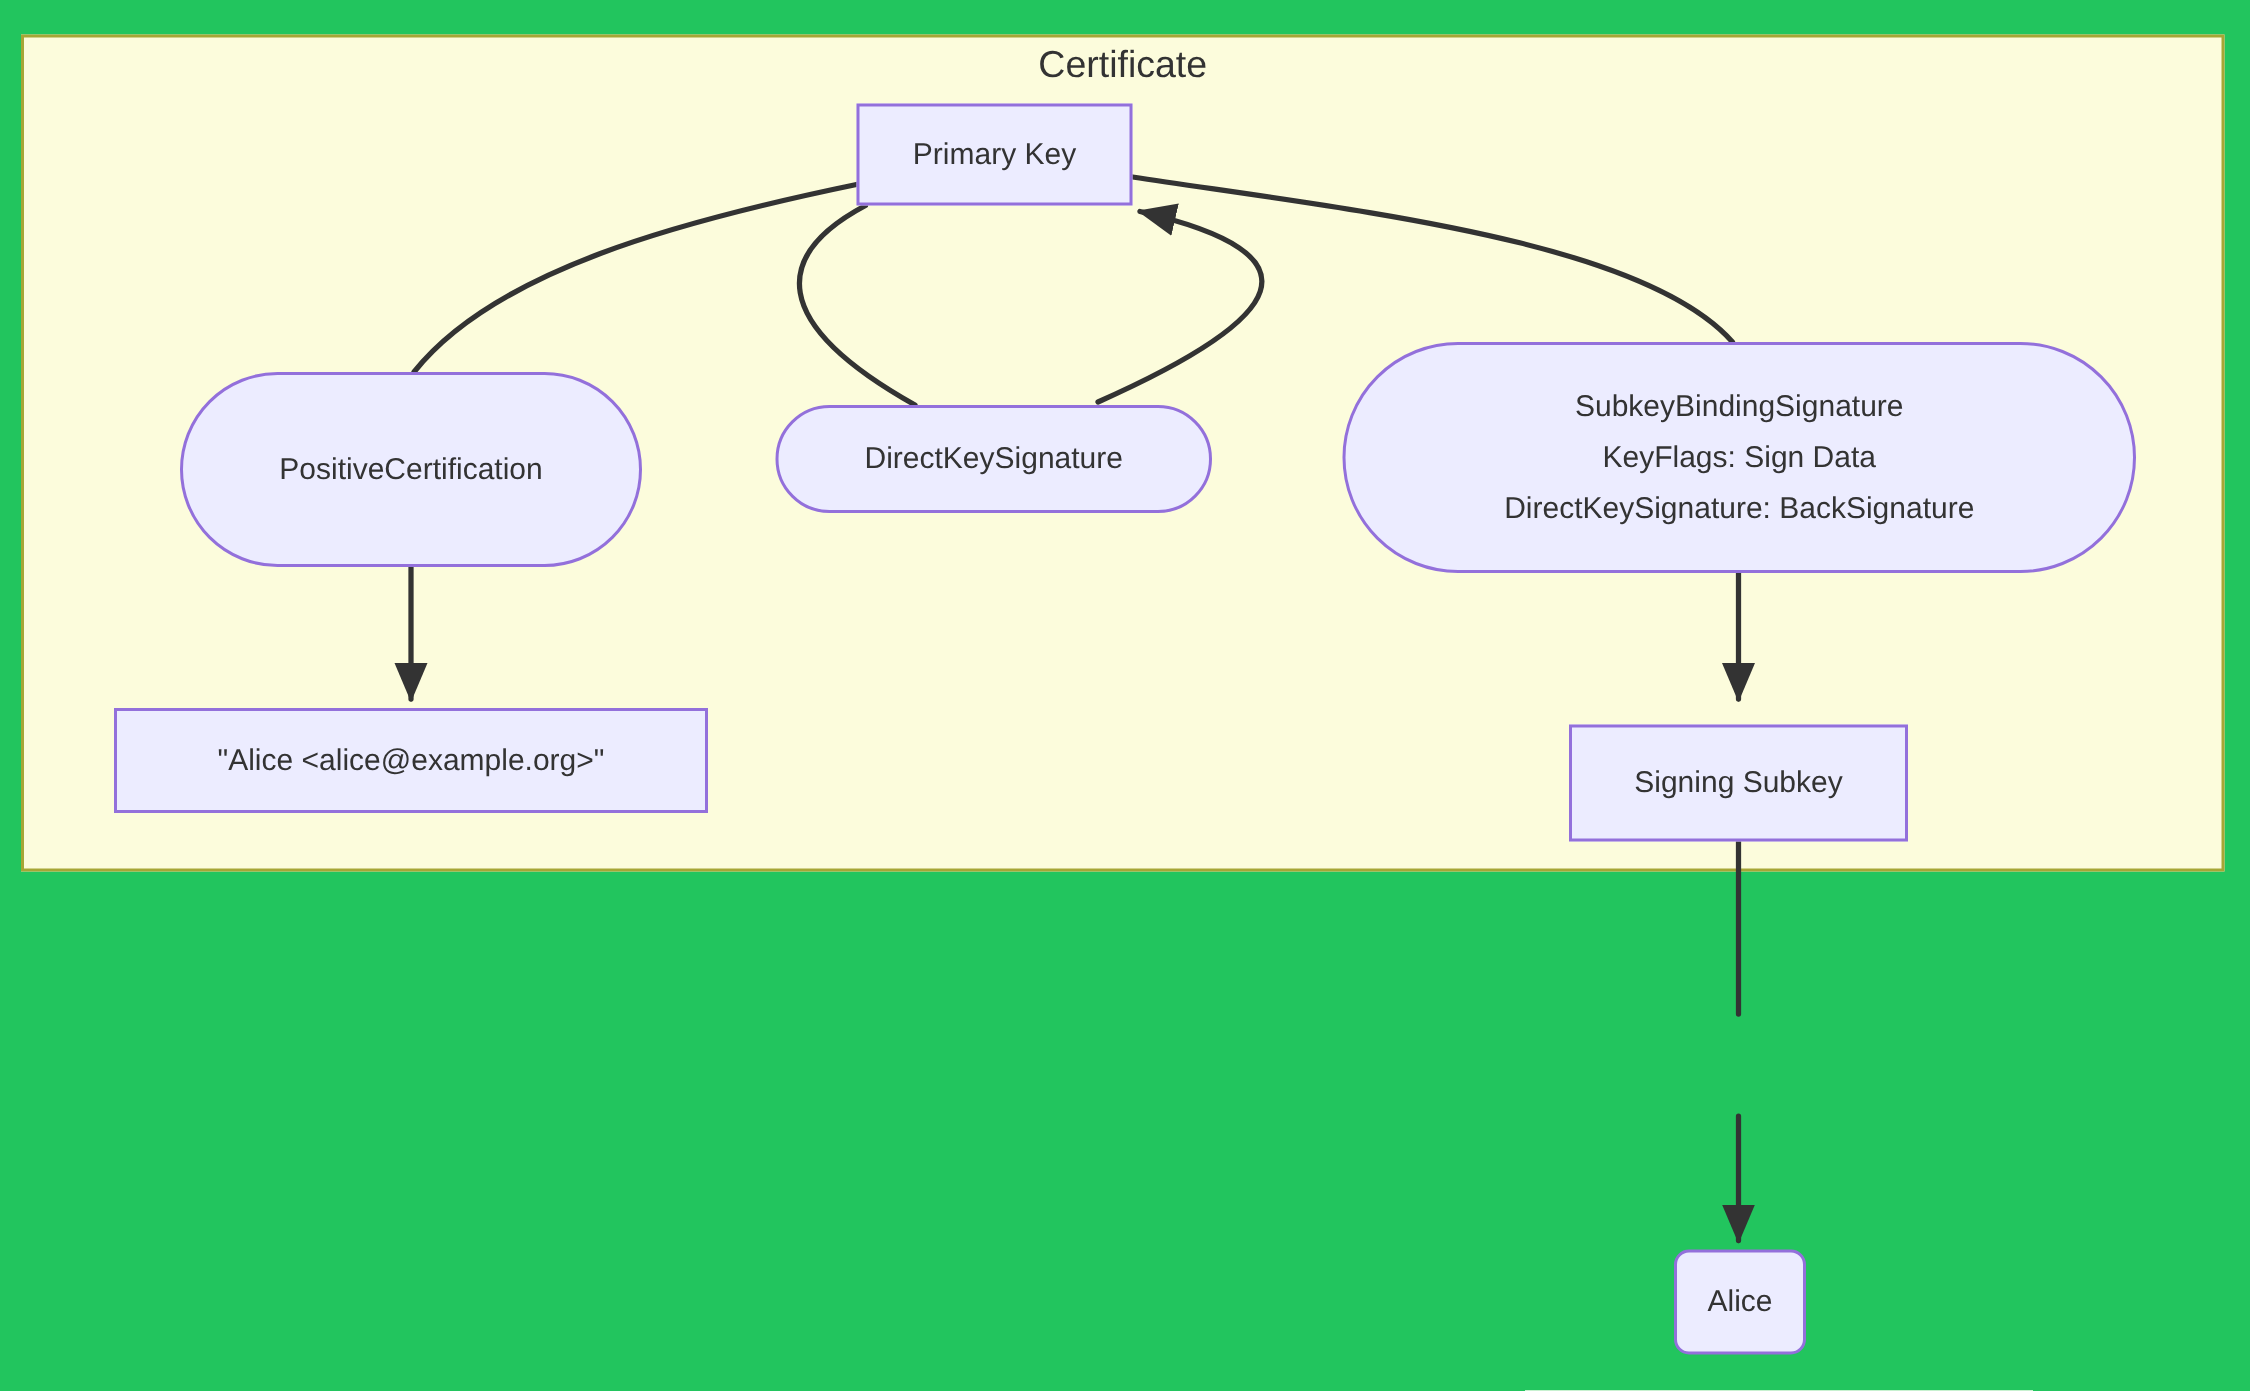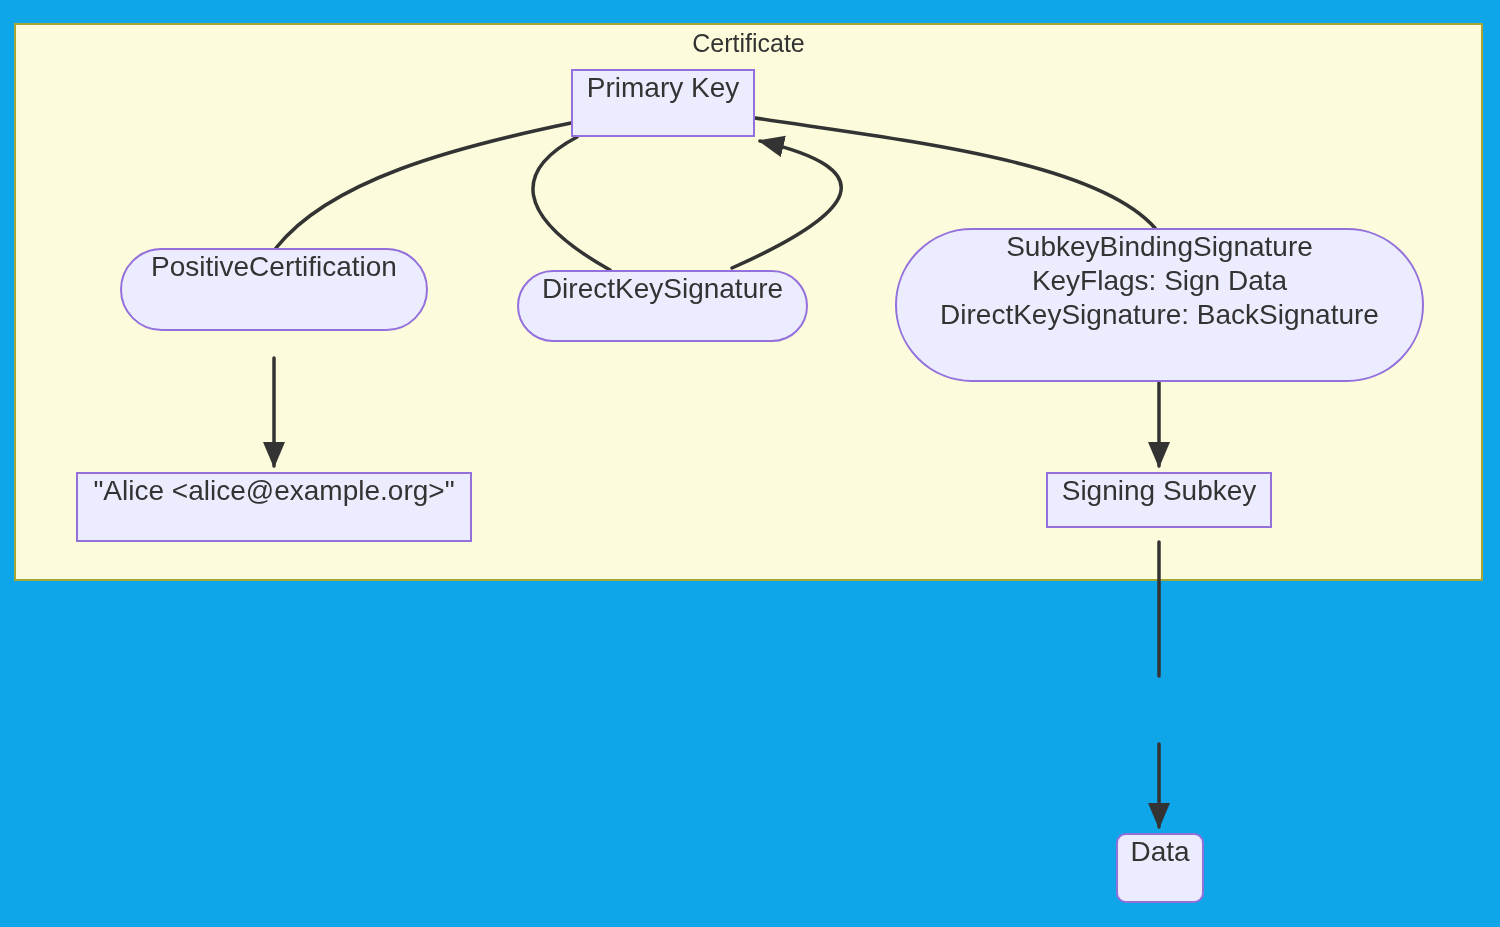--- a/index.html
+++ b/index.html
@@ -1,20 +1,20 @@
 <!DOCTYPE html>
 <html><head>
 <meta charset="utf-8">
 <style>
   html, body { margin: 0; padding: 0; background: #ffffff; }
   .canvas {
     position: relative;
     width: 1500px;
     height: 927px;
-    background: #0ea5e9;
+    background: #22c55e;
     font-family: "Liberation Sans", sans-serif;
     color: #333333;
     overflow: hidden;
   }
   .cluster {
     position: absolute;
     left: 14px; top: 23px;
     width: 1469px; height: 558px;
     background: #fcfcdc;
     border: 2px solid #a6a636;
@@ -31,40 +31,40 @@
   .edges {
     position: absolute;
     left: 0; top: 0;
     pointer-events: none;
   }
   .node {
     position: absolute;
     display: flex;
     flex-direction: column;
     align-items: center;
-    justify-content: flex-start;
+    justify-content: center;
     box-sizing: border-box;
     background: #ececff;
     border: 2px solid #9370db;
     color: #333333;
-    font-size: 28px;
+    font-size: 20px;
     line-height: 34px;
     text-align: center;
     white-space: nowrap;
   }
   .node.rect     { border-radius: 0; }
   .node.stadium  { border-radius: 999px; }
   .node.rounded  { border-radius: 10px; }
 
   #n-primary-key   { left: 571px;  top: 69px;  width: 184px; height: 68px; }
-  #n-pos-cert      { left: 120px;  top: 248px; width: 308px; height: 83px; }
+  #n-pos-cert      { left: 120px;  top: 248px; width: 308px; height: 130px; }
   #n-dks           { left: 517px;  top: 270px; width: 291px; height: 72px; }
   #n-sbs           { left: 895px;  top: 228px; width: 529px; height: 154px; }
   #n-user-id       { left: 76px;   top: 472px; width: 396px; height: 70px; }
-  #n-signing-sub   { left: 1046px; top: 472px; width: 226px; height: 56px; }
+  #n-signing-sub   { left: 1046px; top: 483px; width: 226px; height: 78px; }
   #n-data-sig      { left: 1042px; top: 676px; width: 235px; height: 68px; }
   #n-data          { left: 1116px; top: 833px; width: 88px;  height: 70px; }
 </style>
 </head>
 <body>
 
 <div class="canvas">
 
   <div class="cluster"></div>
   <div class="cluster-title">Certificate</div>
@@ -108,16 +108,16 @@
   <div id="n-user-id" class="node rect">
     <div>"Alice &lt;alice@example.org&gt;"</div>
   </div>
 
   <div id="n-signing-sub" class="node rect">
     <div>Signing Subkey</div>
   </div>
 
 
   <div id="n-data" class="node rounded">
-    <div>Data</div>
+    <div>Alice</div>
   </div>
 
 </div>
 
 </body></html>

